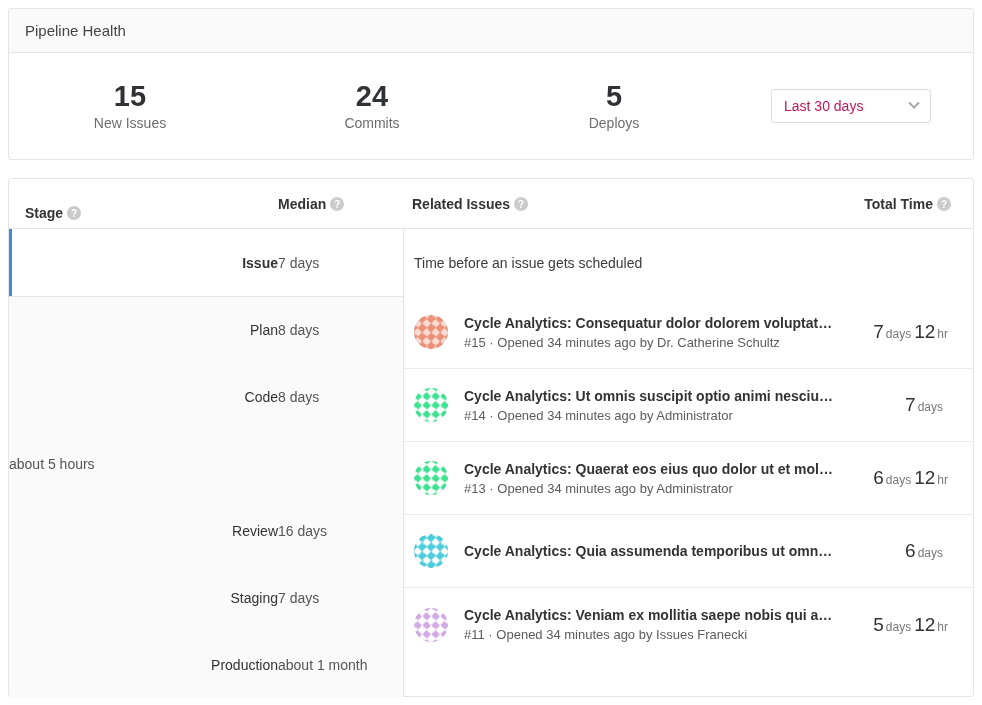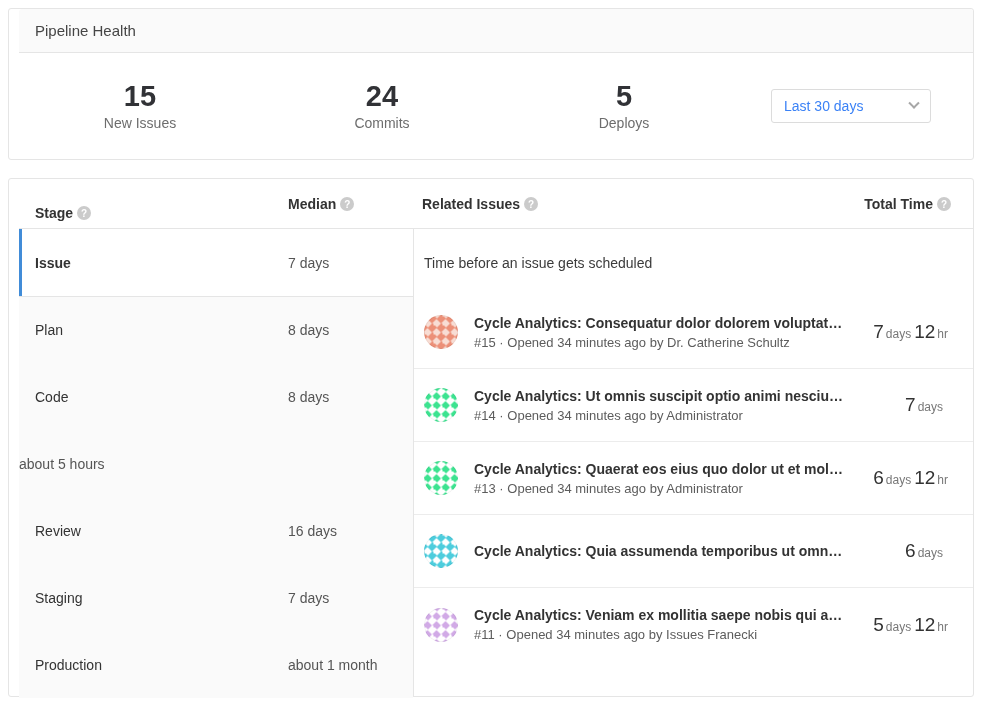--- a/index.html
+++ b/index.html
@@ -4,37 +4,37 @@
 <title>Pipeline Health</title>
 <style>
   :root{ --accent:#418cd8; }
   *{box-sizing:border-box;}
   html,body{margin:0;padding:0;background:#fff;}
   body{
     width:982px;height:705px;padding:8px;
     font-family:"Liberation Sans", sans-serif;color:#333;
     -webkit-font-smoothing:antialiased;
   }
-  .panel{border:1px solid #e5e5e5;border-radius:3px;background:#fff;padding-left:10px;}
+  .panel{border:1px solid #e5e5e5;border-radius:3px;background:#fff;}
   
   .panel-head{
     background:#fafafa;border-bottom:1px solid #e5e5e5;
     padding:13px 16px;font-size:15px;color:#454545;
     border-radius:3px 3px 0 0;
   }
   .summary-row{display:flex;align-items:center;height:106px;}
   .stats-wrap{display:flex;width:726px;}
   .stat{flex:1;text-align:center;}
   .stat-value{font-size:29px;font-weight:600;color:#313236;line-height:1.1;}
   .stat-label{font-size:14px;color:#6d6d6d;margin-top:3px;}
   .dropdown{
     margin-left:auto;margin-right:42px;width:160px;height:34px;
     border:1px solid #dcdcdc;border-radius:3px;background:#fff;
     display:flex;align-items:center;justify-content:space-between;
-    padding:0 12px;font-size:14px;color:#3b82f6;cursor:pointer;
+    padding:0 12px;font-size:14px;color:#be185d;cursor:pointer;
   }
   .chev{
     width:8px;height:8px;border-right:2px solid #a7a7a7;border-bottom:2px solid #a7a7a7;
     transform:rotate(45deg) translate(-2px,-2px);
   }
   
   .main-panel{margin-top:18px;height:519px;display:flex;flex-direction:column;}
   .cycle-header{
     display:flex;align-items:center;height:50px;flex:none;
     border-bottom:1px solid #e5e5e5;font-weight:bold;font-size:14px;color:#333;
@@ -45,21 +45,21 @@
   .col-total{width:180px;text-align:right;padding-right:22px;}
   .help{
     display:inline-flex;width:14px;height:14px;border-radius:50%;
     background:#cbcbcb;color:#fff;font-size:10px;font-weight:bold;
     align-items:center;justify-content:center;vertical-align:1px;margin-left:4px;
     cursor:default;
   }
   .cycle-body{display:flex;flex:1;min-height:0;}
   .stage-nav{width:395px;flex:none;border-right:1px solid #e5e5e5;}
   .stage-row{
-    height:67px;display:flex;align-items:center;background:#fafafa;cursor:pointer;
+    height:67px;display:flex;align-items:center;background:#fafafa;cursor:pointer;text-align:right;
   }
   .stage-row .stage-name{width:269px;padding-left:16px;font-size:14px;color:#333;}
   .stage-row .stage-median{font-size:14px;color:#555;}
   .stage-row.active{background:#fff;border-left:3px solid var(--accent);}
   .stage-row.active .stage-name{width:266px;padding-left:13px;font-weight:bold;}
   .stage-row.active + .stage-row{border-top:1px solid #e5e5e5;}
   .issues-panel{flex:1;min-width:0;display:flex;flex-direction:column;}
   .stage-desc{
     height:67px;flex:none;display:flex;align-items:center;
     padding-left:10px;font-size:14px;color:#3b3b3b;

